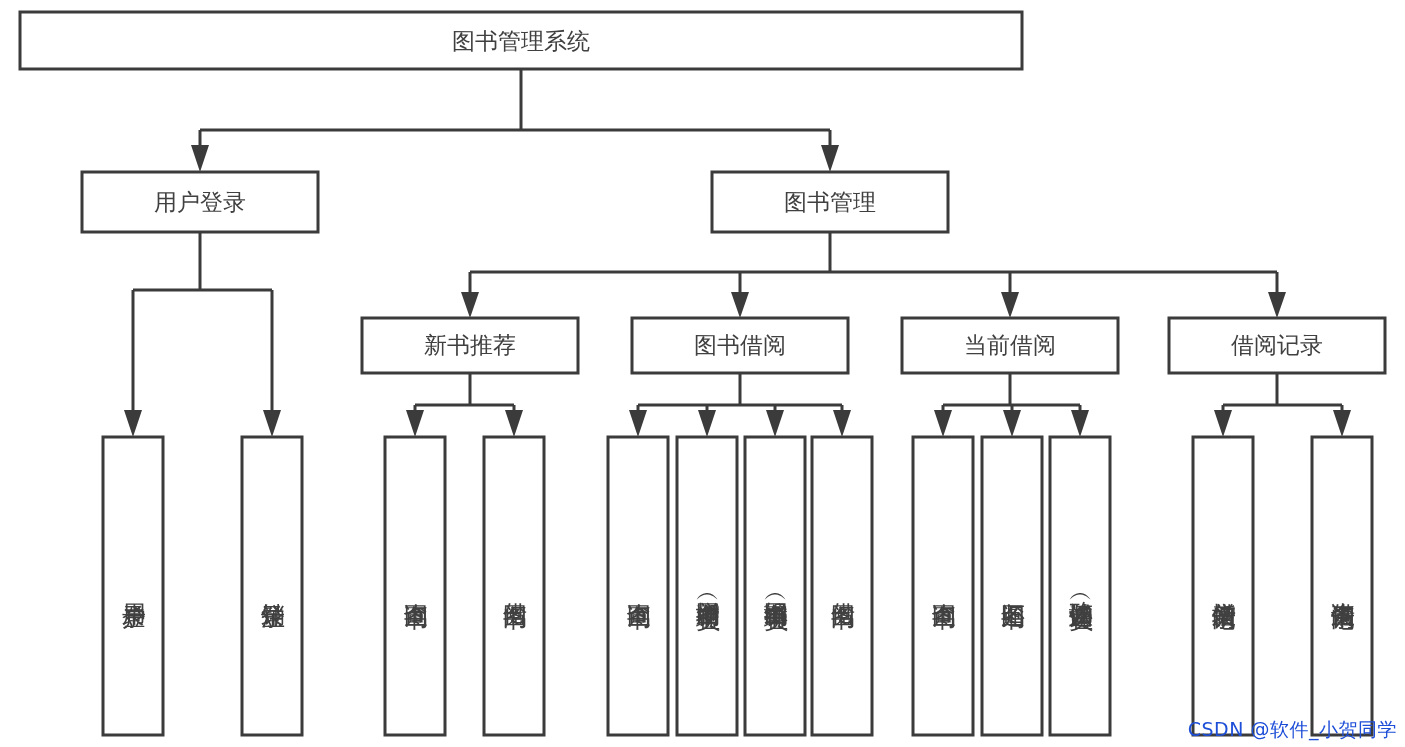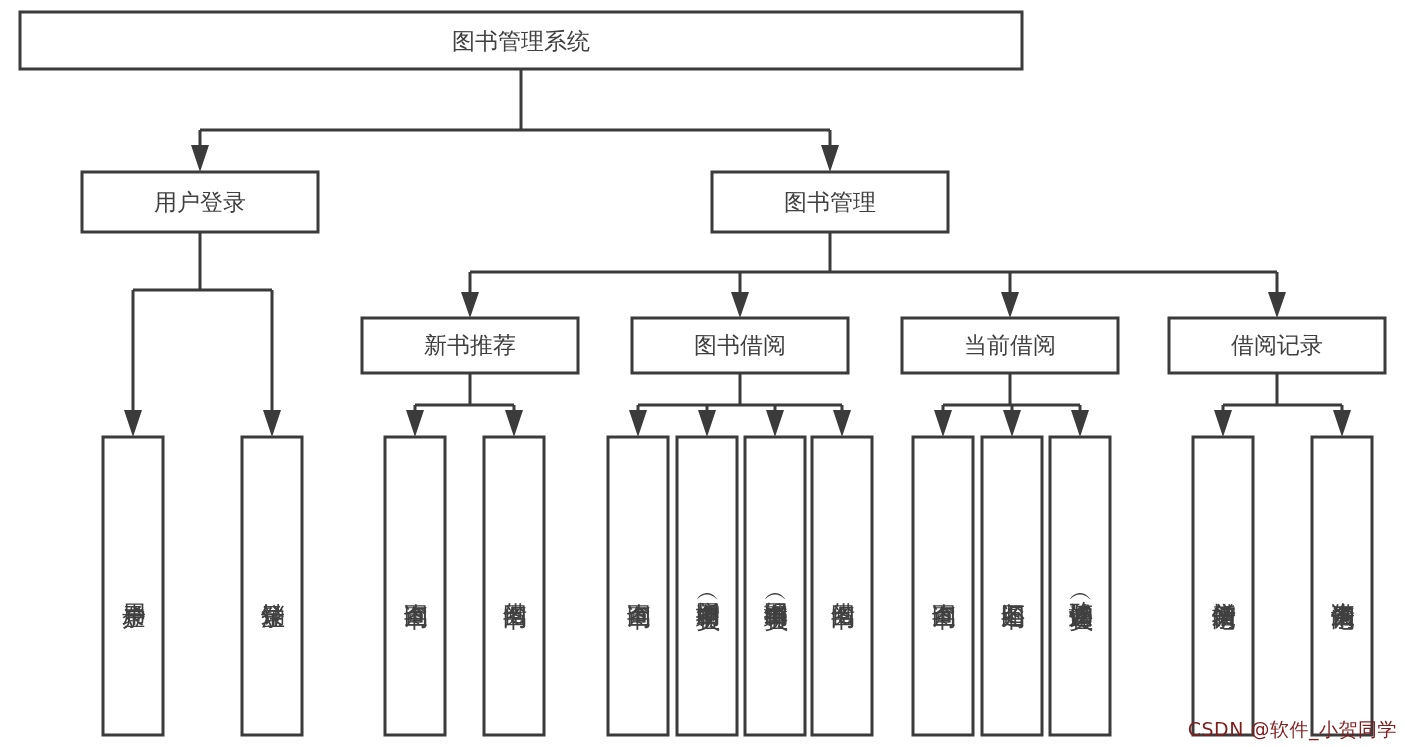--- a/index.html
+++ b/index.html
@@ -63,21 +63,21 @@
     color: #404040;
     letter-spacing: 1px;
     white-space: nowrap;
   }
   #watermark {
     position: absolute;
     right: 8px;
     bottom: 4px;
     font-family: "DejaVu Sans", "Liberation Sans", sans-serif;
     font-size: 19px;
-    color: #7f1d1d;
+    color: #1d4ed8;
     letter-spacing: 0.5px;
     white-space: nowrap;
   }
 </style>
 </head>
 <body>
 
 <div id="diagram-root">
 
   <svg id="tree-svg" viewBox="0 0 1405 747" xmlns="http://www.w3.org/2000/svg">

